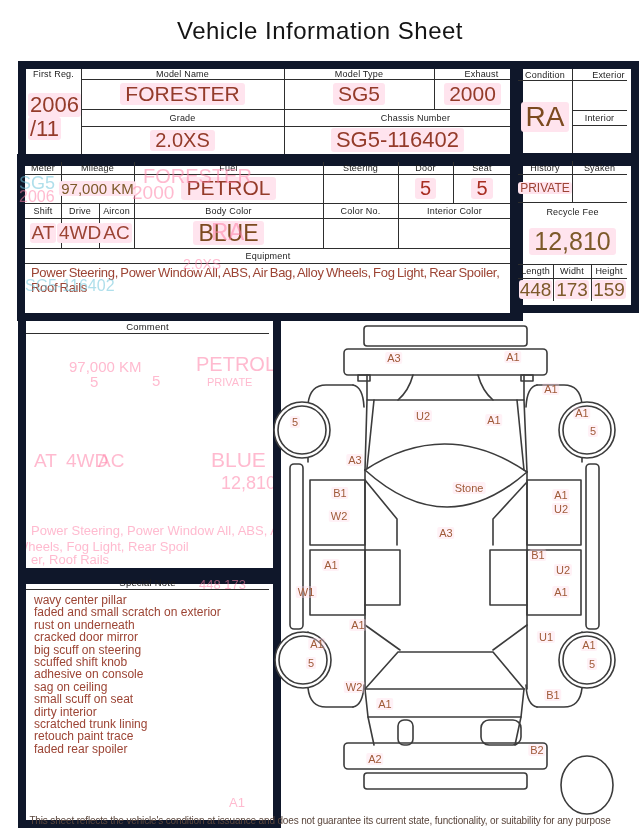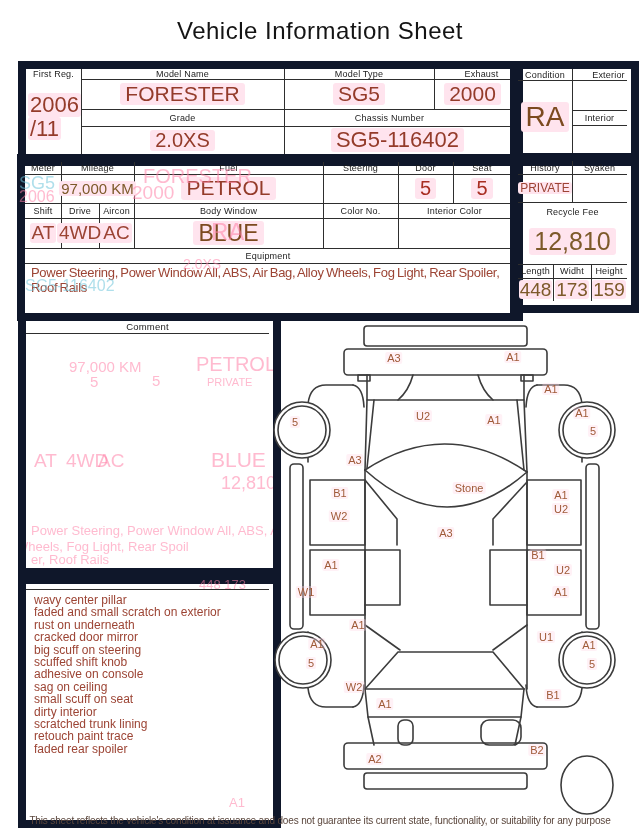--- a/index.html
+++ b/index.html
@@ -46,21 +46,21 @@
     <div class="vline" style="left:408px;top:0;height:40px;"></div>
     <div class="hline" style="left:55px;top:10px;width:430px;"></div>
     <div class="hline" style="left:55px;top:40px;width:430px;"></div>
     <div class="hline" style="left:55px;top:57px;width:430px;"></div>
 
     <div class="hdr" style="left:0;top:0;width:55px;height:10px;">First Reg.</div>
     <div class="hdr" style="left:55px;top:0;width:203px;height:10px;">Model Name</div>
     <div class="hdr" style="left:258px;top:0;width:150px;height:10px;">Model Type</div>
     <div class="hdr" style="left:408px;top:0;width:77px;height:10px;padding-left:9px;">Exhaust</div>
     <div class="hdr" style="left:55px;top:40px;width:203px;height:17px;">Grade</div>
-    <div class="hdr" style="left:250px;top:40px;width:227px;height:17px;">Chassis Number</div>
+    <div class="hdr" style="left:276px;top:40px;width:227px;height:17px;">Chassis Number</div>
 
     <div class="val c1" style="left:0;top:10px;width:55px;height:75px;flex-direction:column;align-items:flex-start;padding-left:2px;font-size:22px;line-height:26px;">
       <span class="hl" style="padding:0 2px;">2006</span>
       <span class="hl" style="padding:0 2px;">/11</span>
     </div>
     <div class="val c1" style="left:55px;top:10px;width:203px;height:30px;font-size:21px;">
         <span class="hl">FORESTER</span>
       </div>
     <div class="val c1" style="left:258px;top:10px;width:150px;height:30px;font-size:21px;">
         <span class="hl">SG5</span>
@@ -124,21 +124,21 @@
     <div class="val c4" style="left:373px;top:12px;width:55px;height:29px;font-size:20px;">
         <span class="hl">5</span>
       </div>
     <div class="val c4" style="left:428px;top:12px;width:58px;height:29px;font-size:20px;">
         <span class="hl">5</span>
       </div>
 
     <div class="hdr" style="left:0;top:41px;width:36px;height:15px;">Shift</div>
     <div class="hdr" style="left:36px;top:41px;width:38px;height:15px;">Drive</div>
     <div class="hdr" style="left:74px;top:41px;width:35px;height:15px;">Aircon</div>
-    <div class="hdr" style="left:109px;top:41px;width:189px;height:15px;">Body Window</div>
+    <div class="hdr" style="left:109px;top:41px;width:189px;height:15px;">Body Color</div>
     <div class="hdr" style="left:298px;top:41px;width:75px;height:15px;">Color No.</div>
     <div class="hdr" style="left:373px;top:41px;width:113px;height:15px;">Interior Color</div>
 
     <div class="val c5" style="left:0;top:56px;width:36px;height:30px;font-size:19px;">
         <span class="hl" style="padding:0 2px;">AT</span>
       </div>
     <div class="val c5" style="left:36px;top:56px;width:38px;height:30px;font-size:19px;">
         <span class="hl" style="padding:0 2px;">4WD</span>
       </div>
     <div class="val c5" style="left:74px;top:56px;width:35px;height:30px;font-size:19px;">
@@ -206,20 +206,21 @@
       <span class="ghost gp" style="left: 40px; top: 130px; font-size: 19px;">4WD</span>
       <span class="ghost gp" style="left: 72px; top: 130px; font-size: 19px;">AC</span>
       <span class="ghost gp" style="left: 185px; top: 128px; font-size: 21px;">BLUE</span>
       <span class="ghost gp" style="left: 195px; top: 153px; font-size: 18px;">12,810</span>
       <span class="ghost gp" style="left: 5px; top: 203px; font-size: 13px;">Power Steering, Power Window  All, ABS, Air</span>
       <span class="ghost gp" style="left: -10px; top: 219px; font-size: 13px;">Wheels, Fog Light, Rear Spoil</span>
       <span class="ghost gp" style="left: 5px; top: 232px; font-size: 13px;">er, Roof Rails</span>
     </div>
 
   <div class="box" style="left:18px;top:568px;width:247px;height:244px;overflow:hidden;">
+    <div class="hdr" style="left:0;top:0;width:243px;height:12px;font-size:9.5px;">Special Note</div>
     <div class="hline" style="left:0;top:13px;width:243px;"></div>
     <div class="notes">
         <div class="nline">wavy center pillar</div>
         <div class="nline">faded and small scratch on exterior</div>
         <div class="nline">rust on underneath</div>
         <div class="nline">cracked door mirror</div>
         <div class="nline">big scuff on steering</div>
         <div class="nline">scuffed shift knob</div>
         <div class="nline">adhesive on console</div>
         <div class="nline">sag on ceiling</div>

